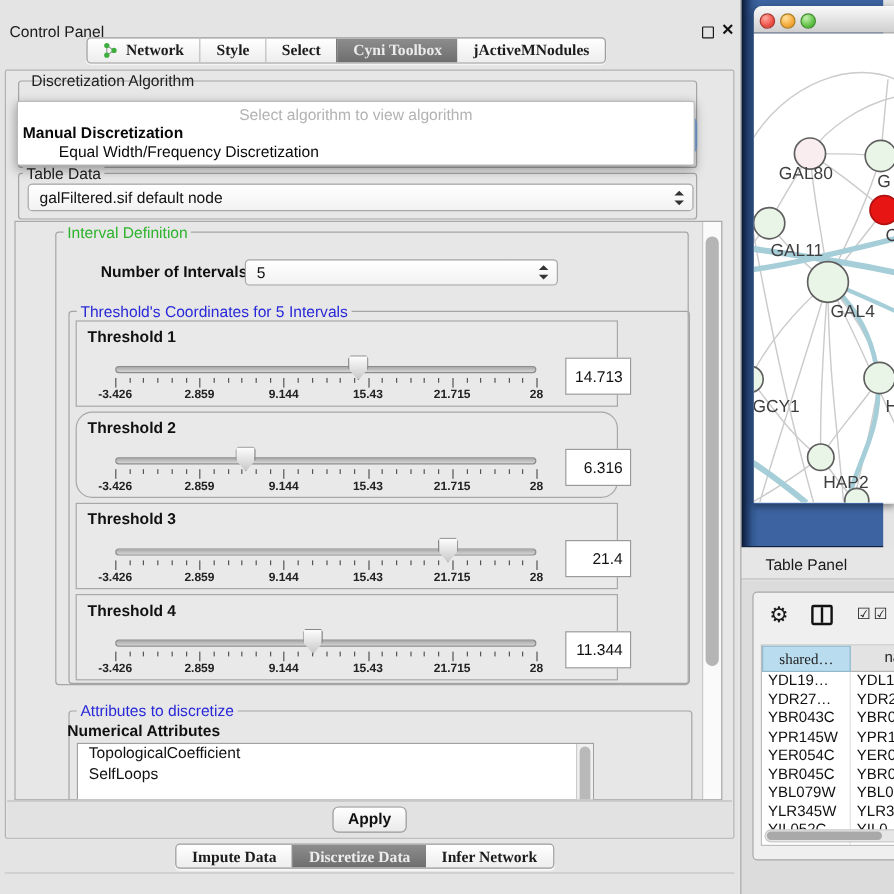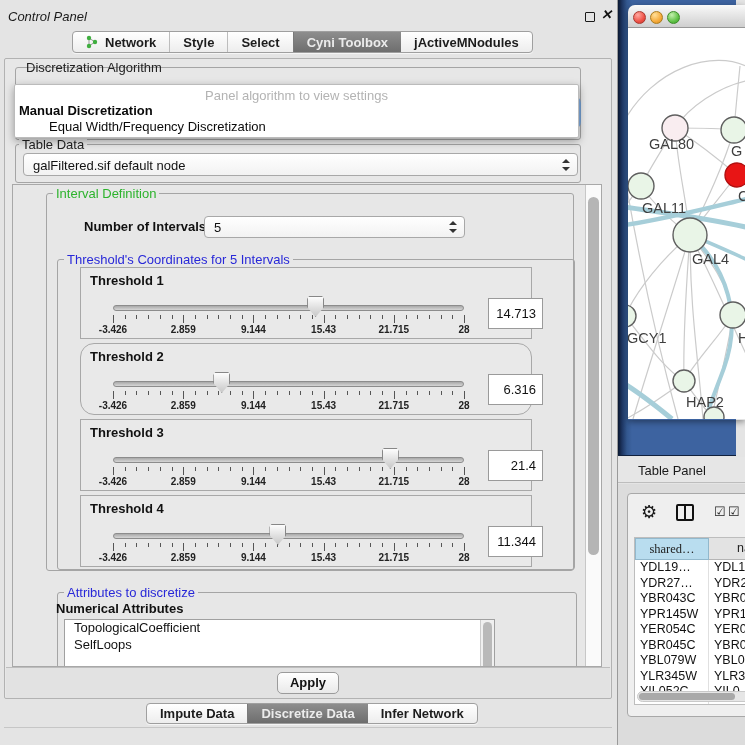--- a/index.html
+++ b/index.html
@@ -2,27 +2,27 @@
 <html><head>
 <meta charset="utf-8">
 <style>
   * { margin:0; padding:0; box-sizing:border-box; }
   html,body { width:745px; height:745px; }
   body { font-family:"Liberation Sans", sans-serif; background:#e4e4e4; overflow:hidden; }
   .app { position:relative; width:745px; height:745px; background:#e4e4e4; }
 
   
   .control-panel { position:absolute; left:0; top:0; width:618px; height:745px; background:#e4e4e4; border-right:1px solid #9a9a9a; }
-  .cp-titlebar { position:absolute; left:0; top:4px; width:737px; height:24px;font-style:italic; }
+  .cp-titlebar { position:absolute; left:0; top:14px; width:737px; height:24px; }
   .cp-title { position:absolute; left:8px; top:5px; font-size:13px; color:#1a1a1a; }
   .float-icon { position:absolute; left:585px; top:8px; width:10px; height:10px; border:1.6px solid #1a1a1a; border-radius:1px; cursor:pointer; }
   .close-icon { position:absolute; left:601px; top:3px; font-size:13px; font-weight:bold; color:#111; cursor:pointer; }
 
   
-  .seg { position:absolute; display:flex; height:22px; border:1px solid #9f9f9f; border-radius:4px; overflow:hidden; background:linear-gradient(#ffffff,#ededed); box-shadow:0 1px 1px rgba(255,255,255,.7); }
+  .seg { position:absolute; display:flex; height:22px; border:1px solid #9f9f9f; border-radius:4px; overflow:hidden; background:linear-gradient(#ffffff,#ededed); box-shadow:0 1px 1px rgba(255,255,255,.7);font-family:Liberation Serif, serif; }
   .seg .seg-btn { display:flex; align-items:center; padding:0 13px; font-size:13px; font-weight:bold; color:#1c1c1c; border-left:1px solid #bdbdbd; cursor:pointer; white-space:nowrap; }
   .seg .seg-btn:first-child { border-left:none; }
   .seg .seg-btn.selected { background:linear-gradient(#8d8d8d,#6e6e6e); color:#ececec; border-left-color:#7a7a7a; }
   .seg .seg-btn.selected + .seg-btn { border-left:none; }
   .top-tabs { left:72px; top:31px; }
   .bottom-tabs { left:146px; top:703px; height:21px; }
   .net-tab-icon { width:13px; height:14px; margin-right:6px; }
 
   
   .content { position:absolute; left:4px; top:58px; width:608px; height:641px; border:1px solid #b2b2b2; background:#e7e7e7; border-radius:2px; }
@@ -47,21 +47,21 @@
   .algo-item { position:absolute; left:4px; font-size:13px; color:#0a0a0a; white-space:nowrap; cursor:pointer; }
   .algo-item.bold { font-weight:bold; }
 
   
   .scroll-area { position:absolute; left:7px; top:125px; width:590px; height:483px; border:1px solid #a8a8a8; background:#e7e7e7; overflow:hidden; }
   .v-scrollbar { position:absolute; right:0; top:0; width:16px; height:100%; background:#fafafa; border-left:1px solid #c7c7c7; }
   .v-thumb { position:absolute; left:2px; width:11px; background:#b5b5b5; border-radius:6px; cursor:pointer; }
 
   
   .bold-label { font-size:13px; font-weight:bold; color:#111; }
-  .threshold-box { position:absolute; left:5px; width:452px; height:72px; border:1px solid #a8a8a8; background:#e9e9e9;margin-left:17px; }
+  .threshold-box { position:absolute; left:5px; width:452px; height:72px; border:1px solid #a8a8a8; background:#e9e9e9; }
   .th-label { position:absolute; left:9px; top:5px; }
   .slider-track { position:absolute; left:32px; top:37px; width:351px; height:6px; border:1px solid #8c8c8c; border-radius:3px; background:linear-gradient(#a9a9a9,#d6d6d6); cursor:pointer; }
   .slider-thumb { position:absolute; top:28px; width:17px; height:21px; background:linear-gradient(#fdfdfd,#c9c9c9); border:1px solid #878787; clip-path:polygon(12% 0,88% 0,100% 14%,100% 52%,50% 100%,0 52%,0 14%); cursor:pointer; z-index:2; }
   .ticks { position:absolute; left:32px; top:47px; width:351px; height:10px; }
   .tick { position:absolute; top:0; width:1px; background:#555; }
   .tick.minor { height:4px; }
   .tick.major { height:8px; }
   .tick-labels { position:absolute; left:32px; top:56px; width:351px; height:12px; }
   .tick-label { position:absolute; width:44px; margin-left:-22px; text-align:center; font-size:10px; font-weight:bold; color:#222; }
   .value-box { position:absolute; left:407px; top:30px; width:55px; height:31px; background:#fff; border:1px solid #9a9a9a; font-size:13px; color:#111; text-align:right; line-height:29px; padding-right:6px; }
@@ -151,21 +151,21 @@
 
     <div class="content">
 
       <div class="groupbox" style="left:10px;top:8px;width:566px;height:73px;"></div>
       <span class="group-label nomask" style="left:18px;top:2px;">Discretization Algorithm</span>
       <div class="combo focus-ring" style="left:30px;top:40px;width:543px;height:27px;z-index:1;">
         <span class="combo-arrows"></span>
       </div>
 
       <div class="algo-popup">
-        <div class="algo-hint">Panel algorithm to view settings</div>
+        <div class="algo-hint">Select algorithm to view algorithm</div>
         <div id="algoItems">
             <div class="algo-item bold" style="top: 18px;">Manual Discretization</div>
             <div class="algo-item" style="top: 34px; margin-left: 30px;">Equal Width/Frequency Discretization</div>
           </div>
       </div>
 
       <div class="groupbox" style="left:10px;top:85px;width:566px;height:39px;"></div>
       <span class="group-label" style="left:14px;top:79px;">Table Data</span>
       <div class="combo" style="left:18px;top:94px;width:555px;height:23px;">
         <span class="combo-value">galFiltered.sif default node</span>

